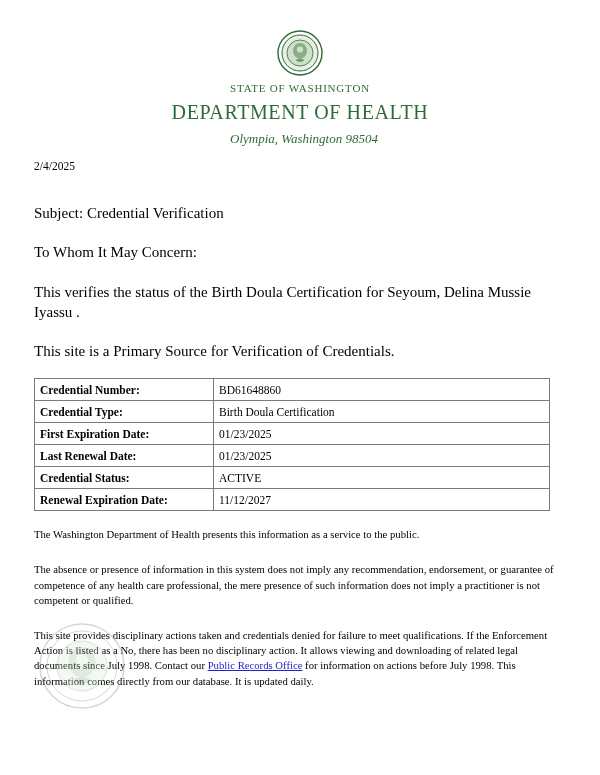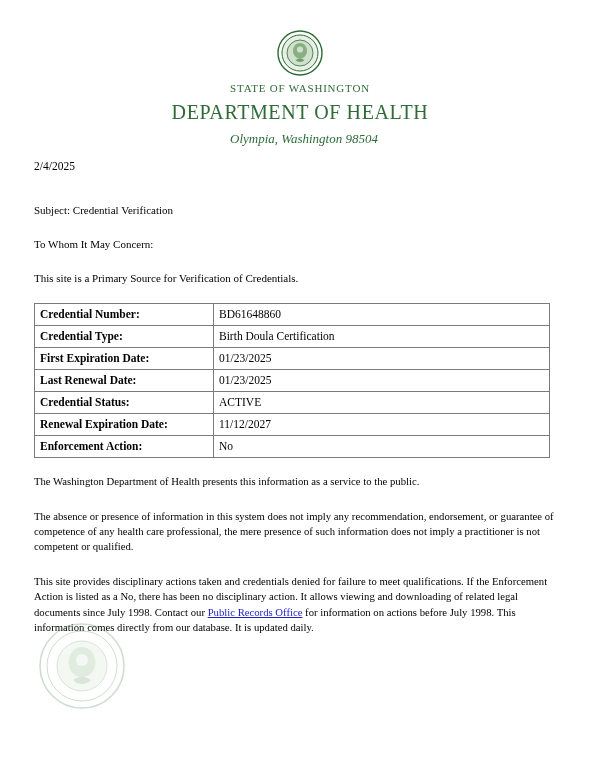--- a/index.html
+++ b/index.html
@@ -64,21 +64,21 @@
     position: absolute;
     left: 34px;
     right: 34px;
     top: 160px;
   }
   .date {
     font-size: 11.5px;
     margin-bottom: 31px;
   }
   .para {
-    font-size: 11px;
+    font-size: 15px;
     margin-bottom: 19px;
     line-height: 1.35;
   }
   .para.tight {
     margin-bottom: 17px;
   }
 
   
   table.cred {
     border-collapse: collapse;
@@ -150,20 +150,21 @@
   </div>
 
   <div class="content">
 
     <div class="date">2/4/2025</div>
 
     <div class="para">Subject: Credential Verification</div>
 
     <div class="para">To Whom It May Concern:</div>
 
+    <div class="para">This verifies the status of the Birth Doula Certification for Seyoum, Delina Mussie Iyassu .</div>
 
     <div class="para tight">This site is a Primary Source for Verification of Credentials.</div>
 
     <table class="cred">
       <tbody>
         <tr>
           <td class="label">Credential Number:</td>
           <td>BD61648860</td>
         </tr>
         <tr>
@@ -178,24 +179,20 @@
           <td class="label">Last Renewal Date:</td>
           <td>01/23/2025</td>
         </tr>
         <tr>
           <td class="label">Credential Status:</td>
           <td>ACTIVE</td>
         </tr>
         <tr>
           <td class="label">Renewal Expiration Date:</td>
           <td>11/12/2027</td>
-        </tr>
-        <tr>
-          <td class="label">Enforcement Action:</td>
-          <td>No</td>
         </tr>
       </tbody>
     </table>
 
     <div class="lower">
       <p class="block">The Washington Department of Health presents this information as a service to the public.</p>
       <p class="block">The absence or presence of information in this system does not imply any recommendation, endorsement, or guarantee of competence of any health care professional, the mere presence of such information does not imply a practitioner is not competent or qualified.</p>
       <p><span>This site provides disciplinary actions taken and credentials denied for failure to meet qualifications. If the Enforcement Action is listed as a No, there has been no disciplinary action. It allows viewing and downloading of related legal documents since July 1998. Contact our </span><a class="inline-link" href="#">Public Records Office</a><span> for information on actions before July 1998. This information comes directly from our database. It is updated daily.</span></p>
     </div>
 

